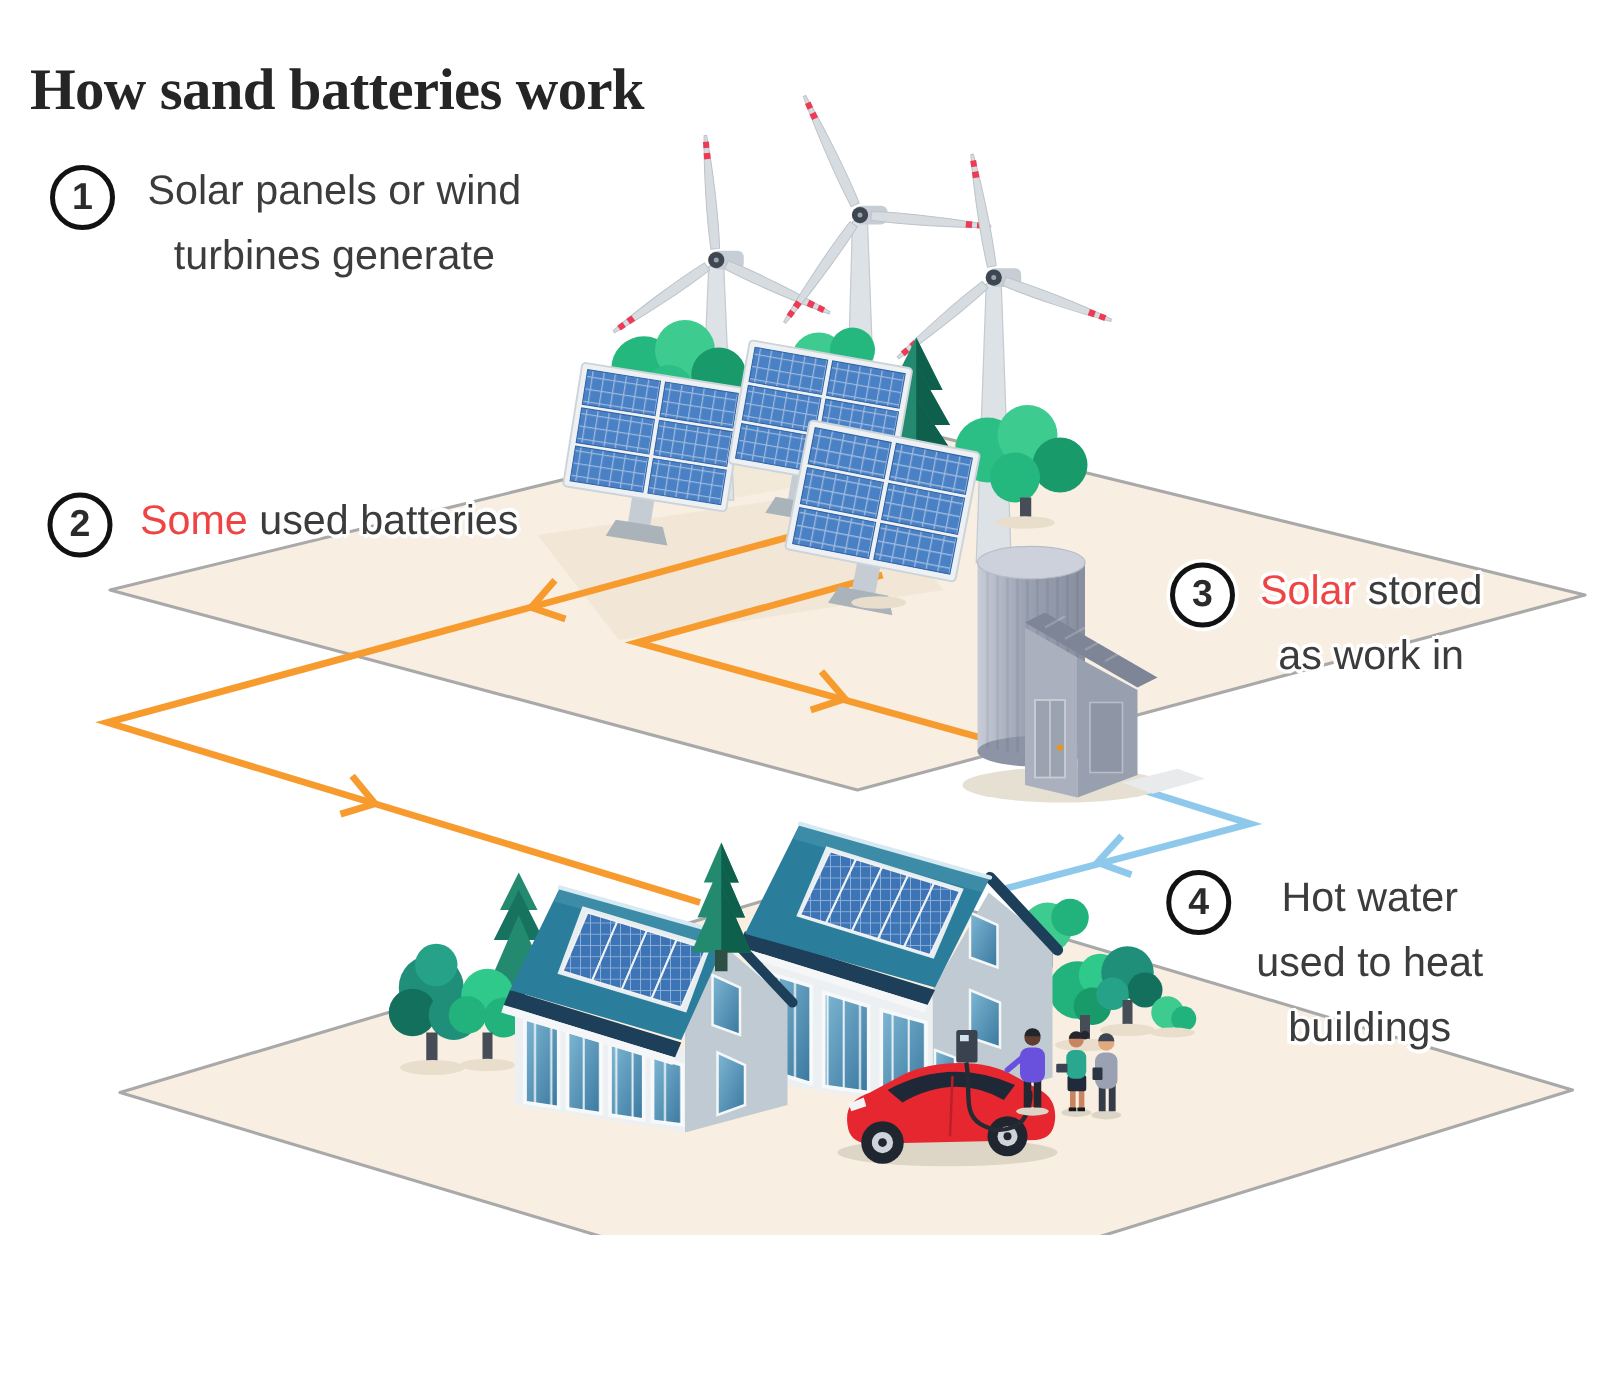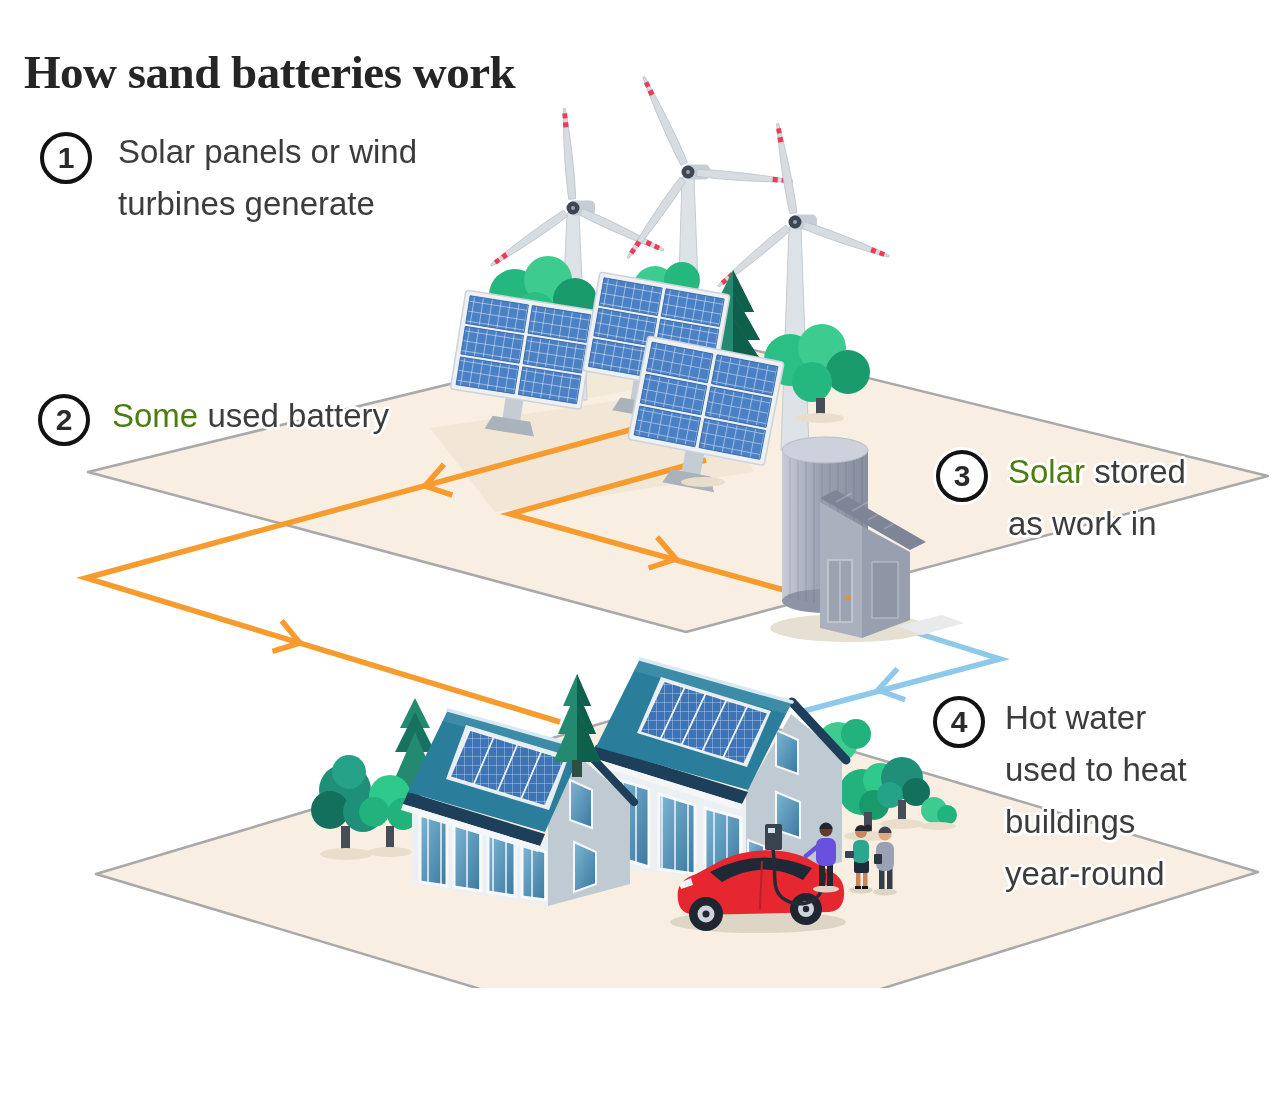--- a/index.html
+++ b/index.html
@@ -6,22 +6,22 @@
   .stage{position:relative;width:1280px;height:988px;background:#ffffff;overflow:hidden;
          font-family:"Liberation Sans",sans-serif;}
   .scene{position:absolute;left:0;top:0;width:1280px;height:1112px;}
   .title{position:absolute;left:24px;top:14px;font-family:"Liberation Serif",serif;
          font-weight:700;font-size:47px;color:#252525;letter-spacing:-0.5px;}
   .step{position:absolute;display:flex;align-items:flex-start;}
   .badge{width:44px;height:44px;border:4px solid #121212;border-radius:50%;background:#ffffff;
          display:flex;align-items:center;justify-content:center;
          font-size:30px;font-weight:700;color:#2b2b2b;flex:0 0 auto;}
   .steptext{font-size:33px;color:#3c3c3c;line-height:52px;}
-  .steptext .ln{display:block;white-space:nowrap;}
-  .red{color:#4d7c0f;}
+  .steptext .ln{display:block;white-space:nowrap;text-align:center;}
+  .red{color:#ef4444;}
   .halo{text-shadow:2px 0 0 #fff,-2px 0 0 #fff,0 2px 0 #fff,0 -2px 0 #fff,
         2px 2px 0 #fff,-2px 2px 0 #fff,2px -2px 0 #fff,-2px -2px 0 #fff,
         3px 1px 0 #fff,-3px 1px 0 #fff,1px 3px 0 #fff,1px -3px 0 #fff;}
   .badge.halo-ring{box-shadow:0 0 0 3px #ffffff;}
   .step1{left:40px;top:132px;} .step1 .steptext{margin-left:26px;margin-top:-6px;}
   .step2{left:38px;top:394px;} .step2 .steptext{margin-left:22px;margin-top:-4px;}
   .step3{left:936px;top:450px;} .step3 .steptext{margin-left:20px;margin-top:-4px;}
   .step4{left:933px;top:696px;} .step4 .steptext{margin-left:20px;margin-top:-4px;}
   .divider{position:absolute;left:0;top:1061px;width:1280px;height:3px;background:#9f9f9f;}
   .bbc{position:absolute;left:1152px;top:1071px;display:flex;gap:7px;}
@@ -391,21 +391,21 @@
     <span class="ln">Solar panels or wind</span>
     <span class="ln">turbines generate</span>
   </div>
 </div>
 
 <div class="step step2">
   <div class="badge halo-ring">
         <span>2</span>
       </div>
   <div class="steptext halo">
-    <span class="ln"><span class="red">Some</span><span> used battery</span></span>
+    <span class="ln"><span class="red">Some</span><span> used batteries</span></span>
   </div>
 </div>
 
 <div class="step step3">
   <div class="badge halo-ring">
         <span>3</span>
       </div>
   <div class="steptext halo">
     <span class="ln"><span class="red">Solar</span><span> stored</span></span>
     <span class="ln">as work in</span>
@@ -413,21 +413,20 @@
 </div>
 
 <div class="step step4">
   <div class="badge halo-ring">
         <span>4</span>
       </div>
   <div class="steptext halo">
     <span class="ln">Hot water</span>
     <span class="ln">used to heat</span>
     <span class="ln">buildings</span>
-    <span class="ln">year-round</span>
   </div>
 </div>
 
 <div class="divider"></div>
 <div class="bbc">
   <span class="sq">B</span>
   <span class="sq">B</span>
   <span class="sq">C</span>
 </div>
 

